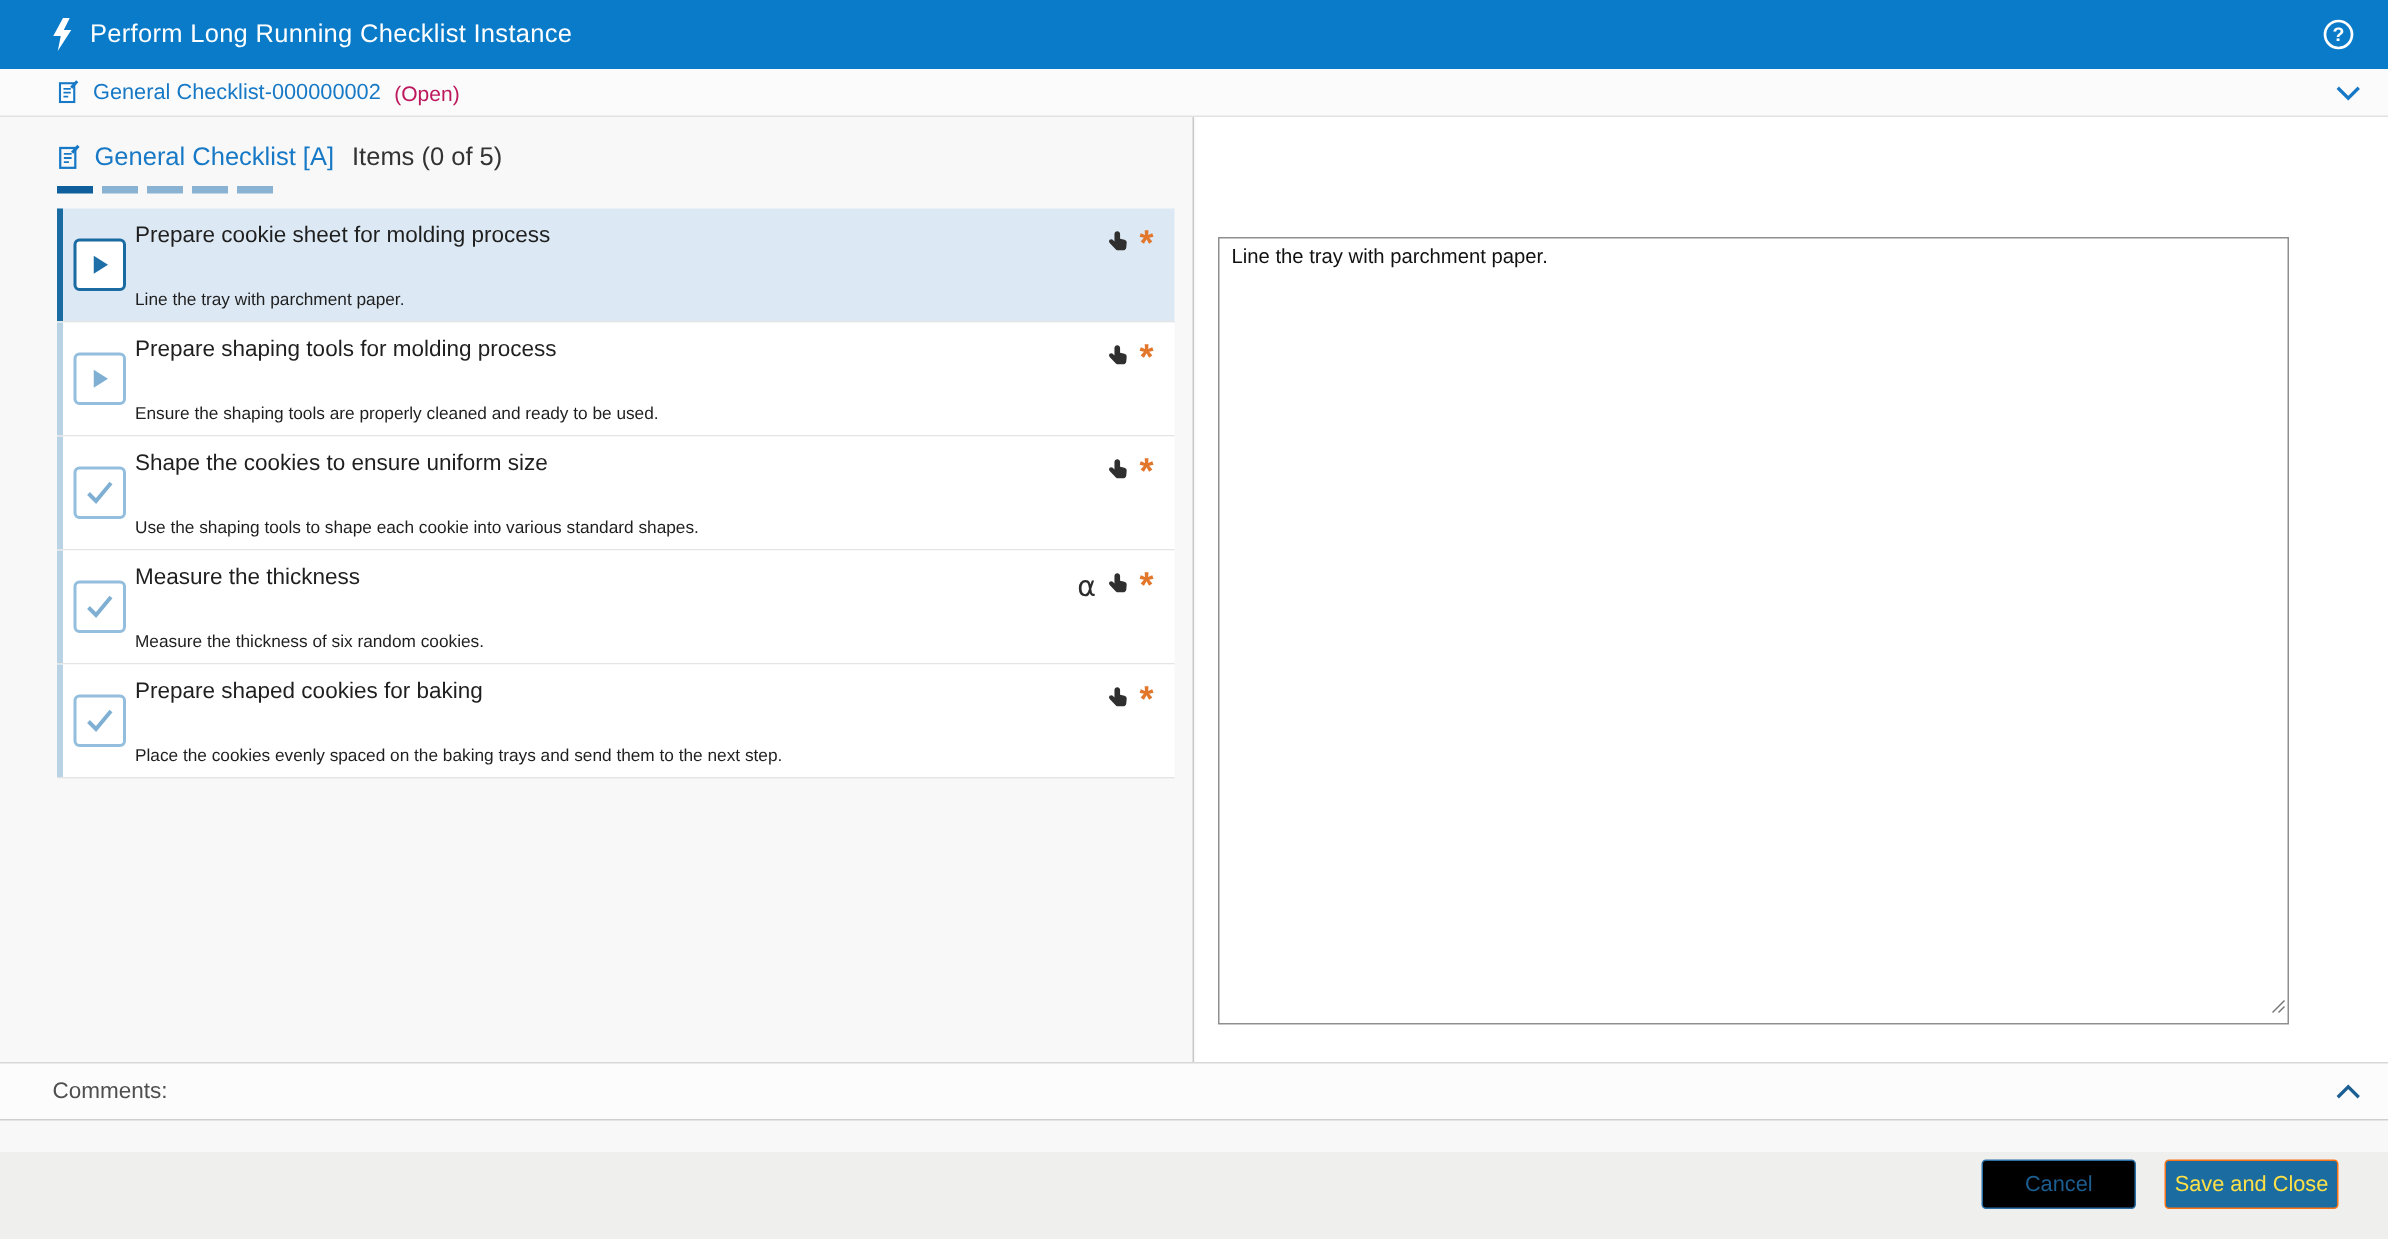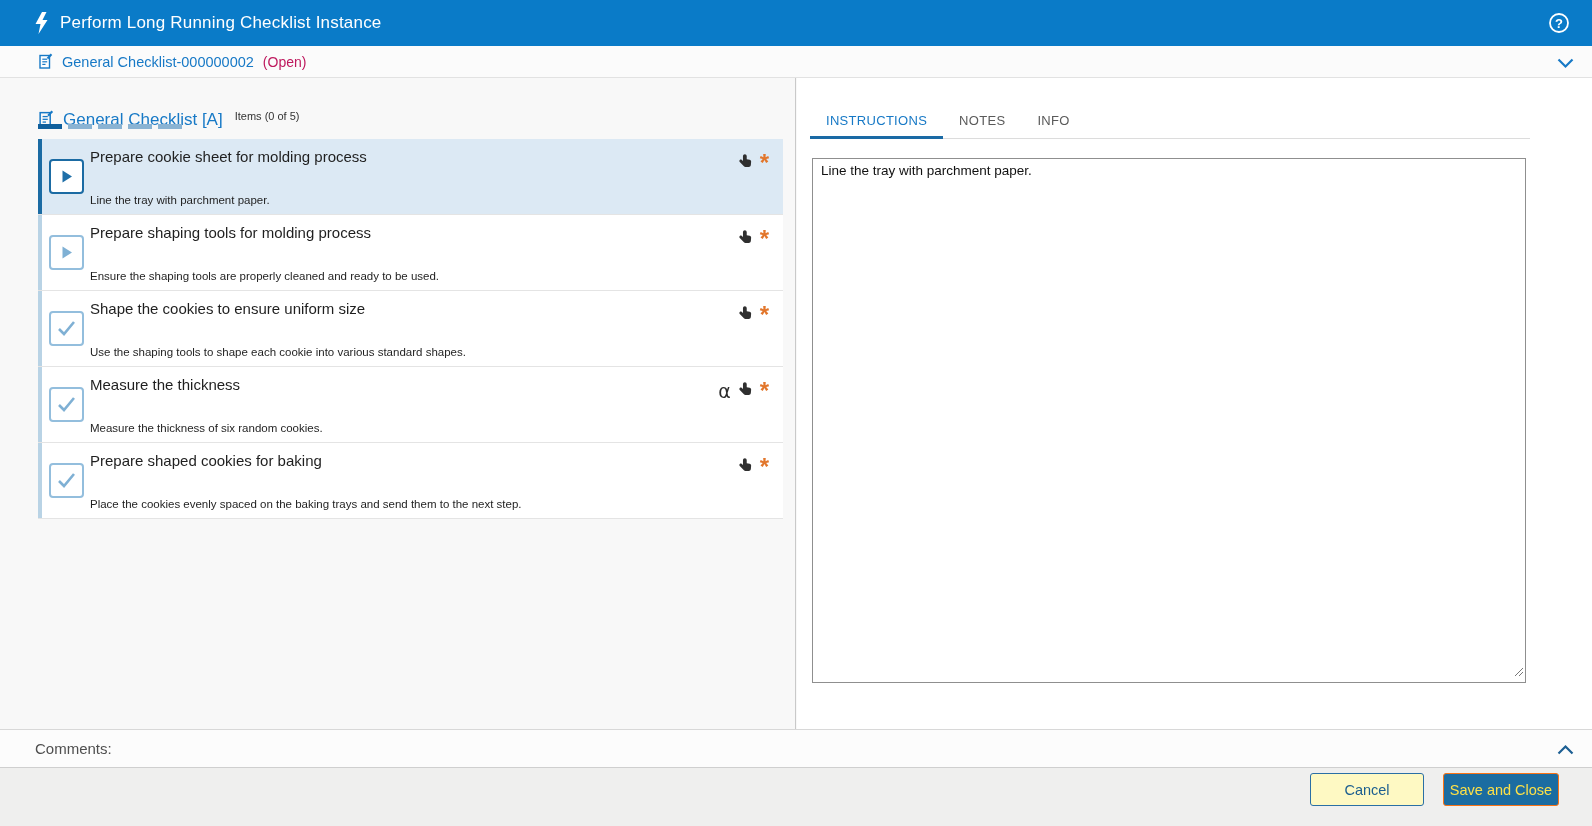--- a/index.html
+++ b/index.html
@@ -19,24 +19,24 @@
                border-bottom:1px solid #e2e2e2; display:flex; align-items:center; padding-left:38px; }
   .subheader .doc-ic { margin-right:8px; display:flex; }
   .subheader a.lnk { color:#1779c6; font-size:14.5px; text-decoration:none; cursor:pointer; }
   .subheader .status { color:#be185d; font-size:14px; margin-left:9px; }
   .subheader .chev { position:absolute; right:18px; top:9px; cursor:pointer; }
 
   
   .main { position:absolute; left:0; top:78px; width:1592px; height:651px; }
   .left-panel { position:absolute; left:0; top:0; width:796px; height:651px; background:#f8f8f8;
                 border-right:1px solid #c9c9c9; }
-  .left-header { position:absolute; left:38px; top:32px; display:flex; align-items:flex-start; }
+  .left-header { position:absolute; left:38px; top:17px; display:flex; align-items:center; }
   .left-header .doc-ic { margin-right:8px; display:flex; }
   .left-header a.lnk { color:#1779c6; font-size:17px; text-decoration:none; cursor:pointer; }
-  .left-header .count { color:#333; font-size:11px; margin-left:12px; }
+  .left-header .count { color:#333; font-size:17px; margin-left:12px; }
   .progress { position:absolute; left:38px; top:46px; display:flex; gap:6px; }
   .progress .seg { width:24px; height:5px; background:#8ab3d3; }
   .progress .seg.done { background:#0f5f9c; }
 
   .list { position:absolute; left:38px; top:61px; width:745px; }
   .item { position:relative; height:76px; background:#fff; border-bottom:1px solid #e4e4e4; cursor:pointer; }
   .item .strip { position:absolute; left:0; top:0; width:4px; height:100%; background:#b9d3e5; }
   .item.selected { background:#dce9f4;padding-left:47px; }
   .item.selected .strip { background:#1b6ba3; }
   .item .ctrl { position:absolute; left:11px; top:20px; width:35px; height:35px; background:#fff;
@@ -53,31 +53,31 @@
   .tabs { position:absolute; left:13px; top:29px; width:720px; border-bottom:1px solid #dcdcdc; display:flex; }
   .tab { font-size:13px; color:#5a5a5a; padding:6px 16px 10px 16px; cursor:pointer; letter-spacing:.3px; }
   .tab.active { color:#1779c6; border-bottom:3px solid #1a6aa5; margin-bottom:-1px; padding-bottom:8px; }
   .ta-wrap { position:absolute; left:15px; top:80px; width:714px; height:525px; }
   .ta-wrap textarea { width:100%; height:100%; border:1px solid #8f8f8f; background:#fff; resize:none;
                       font-family:"Liberation Sans","DejaVu Sans",sans-serif; font-size:13.5px;
                       padding:4px 8px; color:#111; outline:none; }
   .grip { position:absolute; right:2px; bottom:2px; pointer-events:none; }
 
   
-  .comments { position:absolute; left:0; top:729px; width:1592px; height:39px; background:#fcfcfc;
+  .comments { position:absolute; left:0; top:708px; width:1592px; height:39px; background:#fcfcfc;
               border-top:1px solid #d8d8d8; border-bottom:1px solid #cfcfcf;
               display:flex; align-items:center; padding-left:35px; }
   .comments .lbl { font-size:15px; color:#4f4f4f; }
   .comments .chev { position:absolute; right:18px; top:11px; cursor:pointer; }
 
   
   .footer { position:absolute; left:0; top:768px; width:1592px; height:58px; background:#efefee; }
   .btn { position:absolute; top:5px; height:33px; border-radius:3px; font-size:14.5px;
          font-family:"Liberation Sans","DejaVu Sans",sans-serif; cursor:pointer; }
-  .btn.cancel { right:168px; width:114px; background:#fef9c3; border:1px solid #2a6fa5; color:#1b5e8f;text-align:center; }
+  .btn.cancel { right:168px; width:103px; background:#000000; border:1px solid #2a6fa5; color:#1b5e8f;text-align:center; }
   .btn.save { right:33px; width:116px; background:#1b6ca1; border:1px solid #f97316; color:#fde047; }
 </style>
 </head>
 <body>
 
 <div class="app">
 
   <header class="topbar">
     <span class="bolt">
       <svg width="18" height="24" viewBox="0 0 18 24">
@@ -213,25 +213,20 @@
               <span><svg width="15" height="16" viewBox="0 0 16 17">
                   <path fill="#2f2f2f" d="M7.3 1.2c-1.1 0-2 .9-2 2v5.3L4.1 7.3c-.6-.6-1.6-.6-2.2 0-.6.6-.6 1.6 0 2.2l4.4 4.6c.4.4 1 .7 1.6.7h3.5c1.2 0 2.2-.9 2.3-2.1l.3-3.4c.1-1-.6-1.9-1.6-2.1l-3.1-.6V3.2c0-1.1-.9-2-2-2z"></path>
                 </svg></span>
               <span class="req">*</span>
             </div>
           </div>
         </div>
     </div>
 
     <div class="right-panel">
-      <div class="tabs" id="tabs">
-          <div class="tab active">INSTRUCTIONS</div>
-          <div class="tab">NOTES</div>
-          <div class="tab">INFO</div>
-        </div>
       <div class="ta-wrap">
         <textarea style="">Line the tray with parchment paper.</textarea>
         <span class="grip">
           <svg width="10" height="10" viewBox="0 0 10 10">
             <line x1="1" y1="9" x2="9" y2="1" stroke="#777" stroke-width="1"></line>
             <line x1="5" y1="9" x2="9" y2="5" stroke="#777" stroke-width="1"></line>
           </svg>
         </span>
       </div>
     </div>

